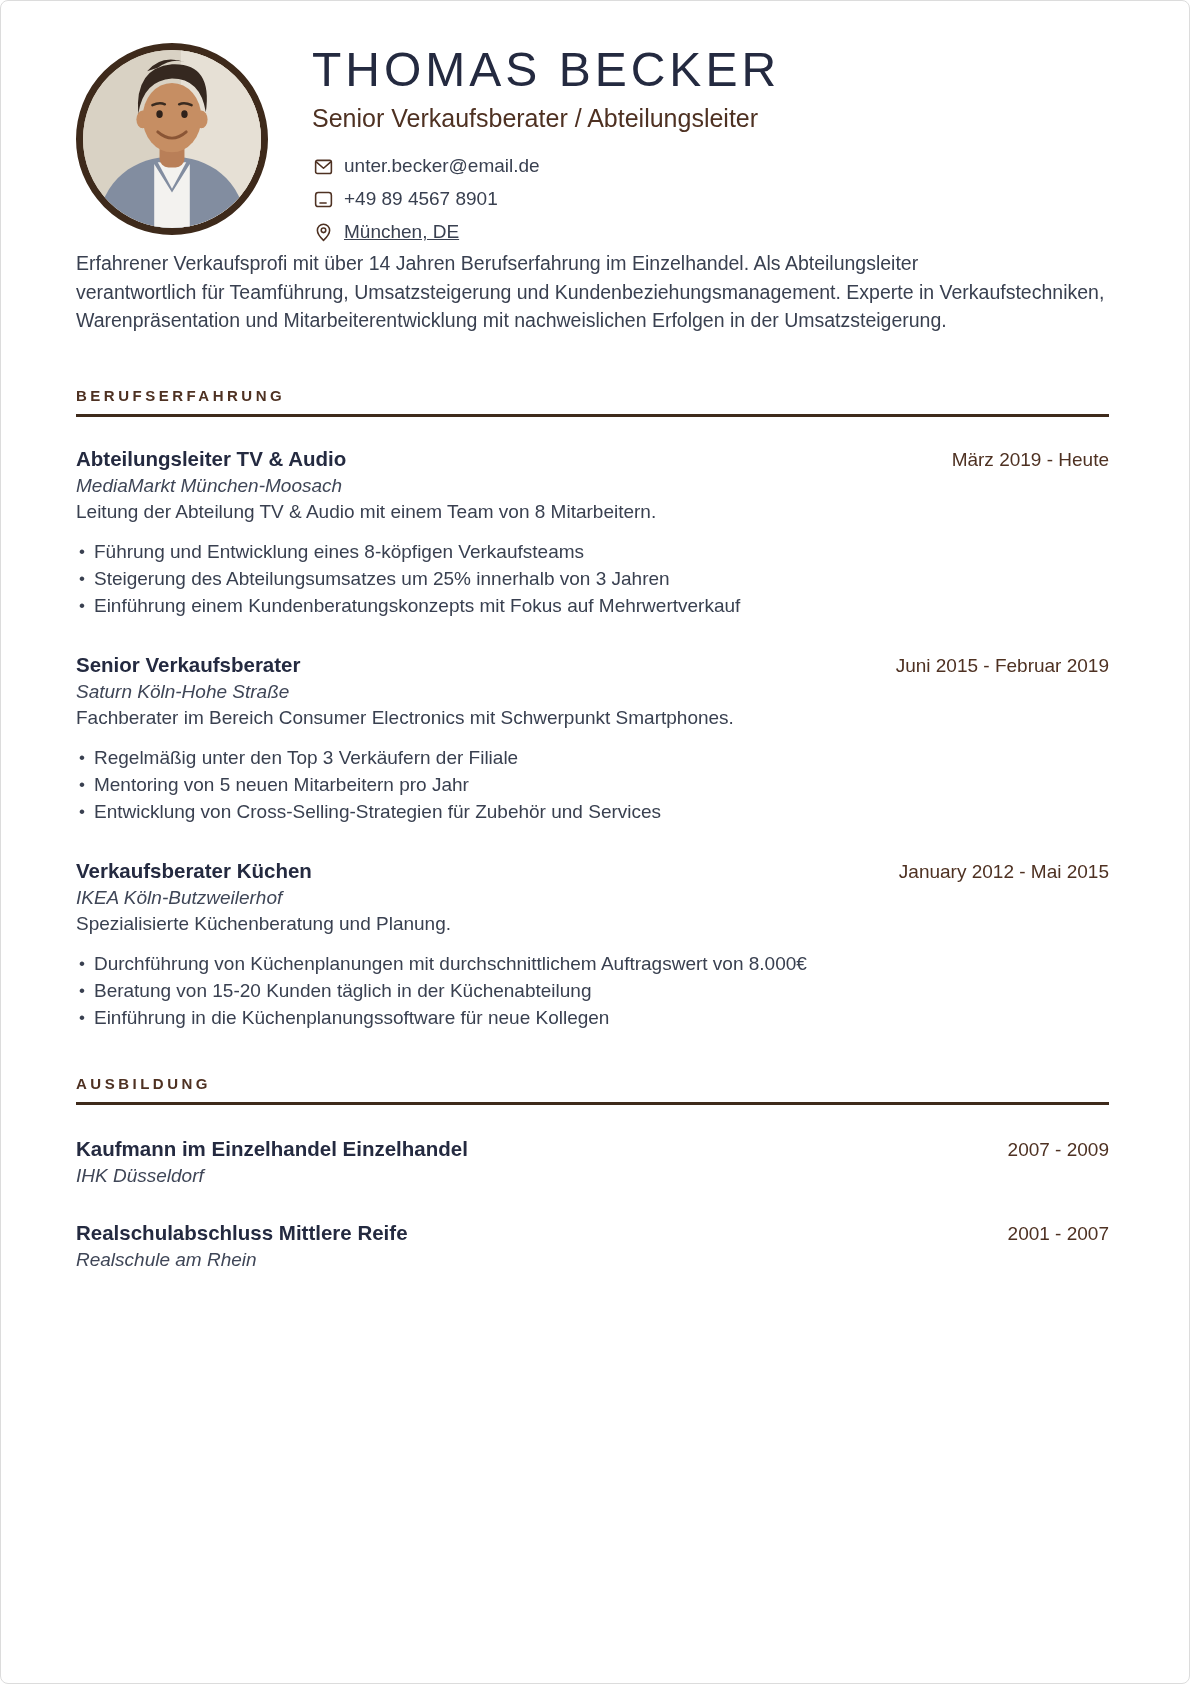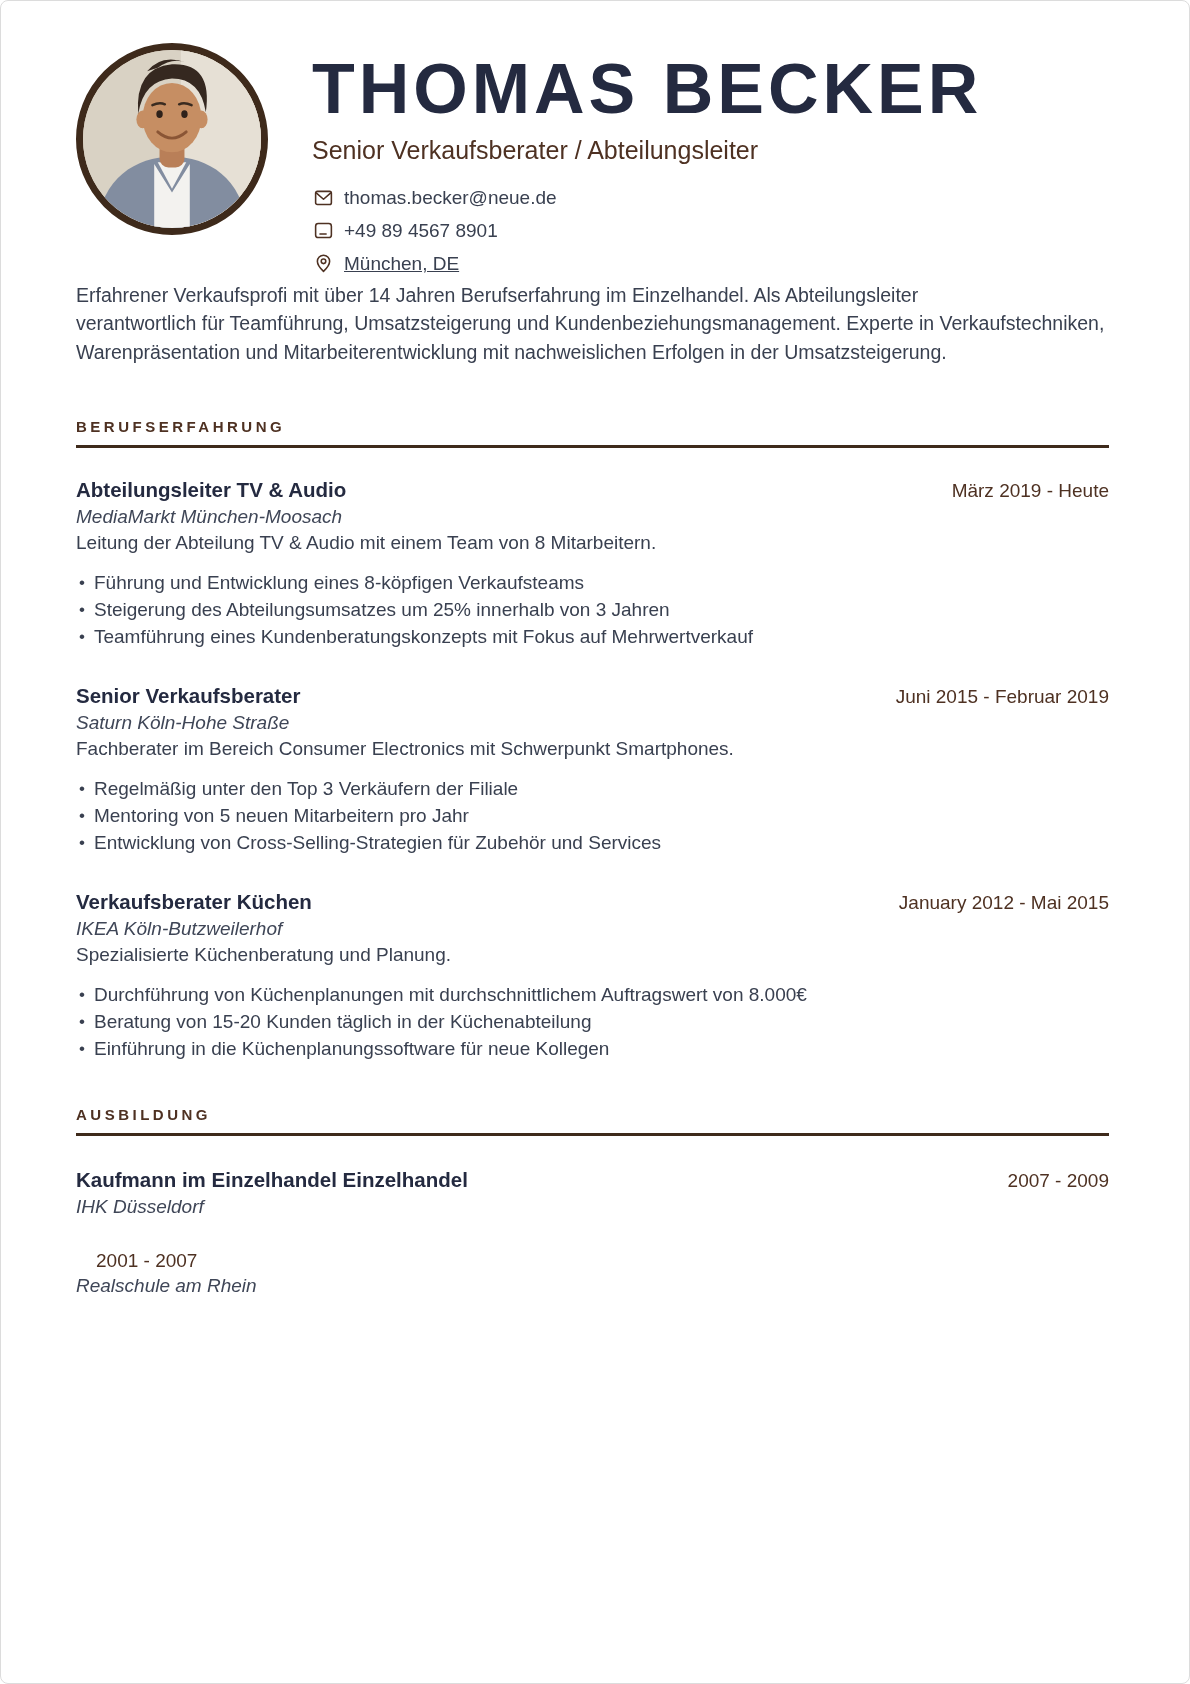--- a/index.html
+++ b/index.html
@@ -25,22 +25,22 @@
   
   .header{display:flex;padding:42px 40px 0 75px;}
   .photo-wrap{
     width:192px;height:192px;border-radius:50%;
     border:7px solid var(--brown-dark);
     overflow:hidden;flex-shrink:0;background:#ddd6c8;
   }
   .photo-wrap svg{display:block;width:100%;height:100%;}
   .header-text{margin-left:44px;padding-top:2px;min-width:0;}
   .name{
-    font-size:70px;font-weight:bold;letter-spacing:4px;
-    color:var(--navy);line-height:1.05;white-space:nowrap;margin-top:8px;
+    font-size:48px;font-weight:normal;letter-spacing:4px;
+    color:var(--navy);line-height:1.05;white-space:nowrap;
   }
   .subtitle{margin-top:9px;font-size:25px;color:var(--brown-text);}
   .contact{margin-top:22px;}
   .contact-row{display:flex;align-items:center;margin-bottom:11px;font-size:19px;color:var(--body-text);}
   .contact-row:last-child{margin-bottom:0;text-decoration:underline;}
   .contact-row .cicon{width:22px;height:22px;margin-right:10px;flex-shrink:0;display:flex;align-items:center;justify-content:center;}
   .cicon svg{stroke:var(--brown-text);fill:none;stroke-width:1.8;stroke-linecap:round;stroke-linejoin:round;}
   
   .summary{margin:6px 0 0 75px;width:1272px;font-size:19.5px;line-height:28.5px;color:var(--body-text);}
   .summary .line{white-space:nowrap;}
@@ -94,21 +94,21 @@
     <div class="subtitle">Senior Verkaufsberater / Abteilungsleiter</div>
 
     <div class="contact">
       <div class="contact-row">
         <span class="cicon">
           <svg width="21" height="21" viewBox="0 0 24 24">
               <rect x="3" y="5" width="18" height="15" rx="2"></rect>
               <path d="M4 7 L12 14 L20 7"></path>
             </svg>
         </span>
-        <span>thomas.becker@neue.de</span>
+        <span>unter.becker@email.de</span>
       </div>
       <div class="contact-row">
         <span class="cicon">
           <svg width="21" height="21" viewBox="0 0 24 24">
               <rect x="3" y="4" width="18" height="16" rx="3"></rect>
               <path d="M8 16 L15 16"></path>
             </svg>
         </span>
         <span>+49 89 4567 8901</span>
       </div>
@@ -138,21 +138,21 @@
   <div class="entry">
     <div class="entry-head">
       <span class="entry-title">Abteilungsleiter TV &amp; Audio</span>
       <span class="entry-date">März 2019 - Heute</span>
     </div>
     <div class="entry-company">MediaMarkt München-Moosach</div>
     <div class="entry-desc">Leitung der Abteilung TV &amp; Audio mit einem Team von 8 Mitarbeitern.</div>
     <div class="bullets">
       <div class="bullet">Führung und Entwicklung eines 8-köpfigen Verkaufsteams</div>
       <div class="bullet">Steigerung des Abteilungsumsatzes um 25% innerhalb von 3 Jahren</div>
-      <div class="bullet">Teamführung eines Kundenberatungskonzepts mit Fokus auf Mehrwertverkauf</div>
+      <div class="bullet">Einführung einem Kundenberatungskonzepts mit Fokus auf Mehrwertverkauf</div>
     </div>
   </div>
 
   <div class="entry" style="margin-top:32px;">
     <div class="entry-head">
       <span class="entry-title">Senior Verkaufsberater</span>
       <span class="entry-date">Juni 2015 - Februar 2019</span>
     </div>
     <div class="entry-company">Saturn Köln-Hohe Straße</div>
     <div class="entry-desc">Fachberater im Bereich Consumer Electronics mit Schwerpunkt Smartphones.</div>
@@ -185,17 +185,18 @@
   <div class="edu-entry">
     <div class="entry-head">
       <span class="entry-title">Kaufmann im Einzelhandel Einzelhandel</span>
       <span class="entry-date">2007 - 2009</span>
     </div>
     <div class="entry-company">IHK Düsseldorf</div>
   </div>
 
   <div class="edu-entry">
     <div class="entry-head">
+      <span class="entry-title">Realschulabschluss Mittlere Reife</span>
       <span class="entry-date">2001 - 2007</span>
     </div>
     <div class="entry-company">Realschule am Rhein</div>
   </div>
 </div>
 
 </body></html>

